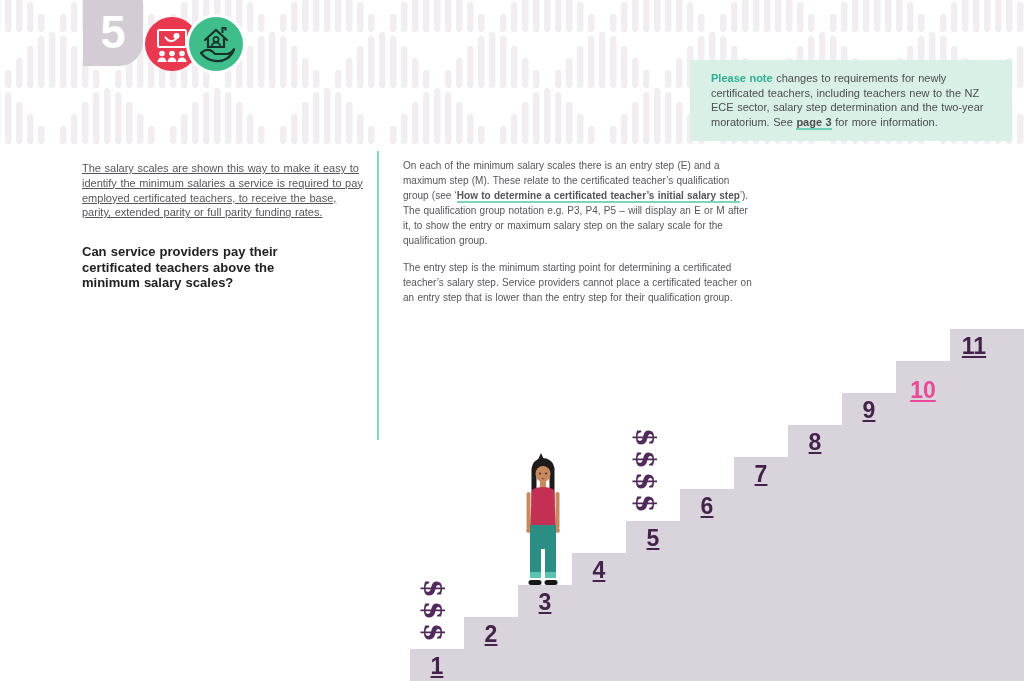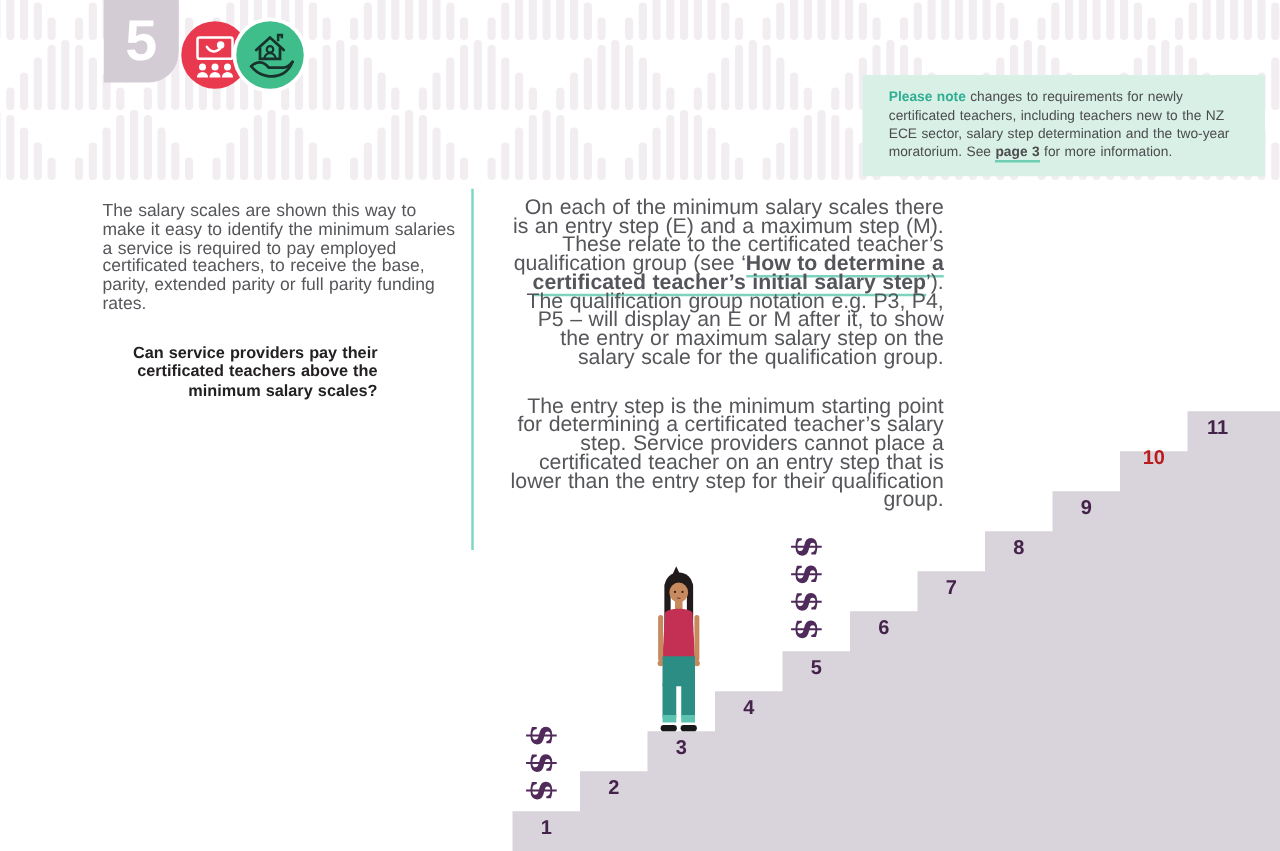--- a/index.html
+++ b/index.html
@@ -28,38 +28,38 @@
     font-size:11px;line-height:14.6px;color:#4b4c4e;word-spacing:0.5px;
   }
   .note .lead{font-weight:bold;color:#2fae92;}
   .note .pg-link{font-weight:bold;color:#4b4c4e;border-bottom:2px solid #6fcdb4;cursor:pointer;}
   
   .left-col{position:absolute;left:82px;top:151px;width:285px;}
   .q-head{
     margin:0;width:220px;font-size:13px;line-height:15.5px;font-weight:bold;color:#232021;
     word-spacing:0.5px;
   }
-  .q-head.second{margin-top:24px;text-align:right;}
-  .answer{margin:10px 0 0 0;font-size:14px;line-height:14.8px;color:#55565a;word-spacing:0.5px;}
+  .q-head.second{margin-top:24px;}
+  .answer{margin:10px 0 0 0;font-size:11px;line-height:14.8px;color:#55565a;word-spacing:0.5px;text-decoration:underline;}
   
   .divider{position:absolute;left:377px;top:151px;width:2px;height:289px;background:#7fd7c2;}
   
   .main-col{position:absolute;left:403px;top:144px;width:352px;}
   .sec-head{
     margin:0;width:240px;font-family:"DejaVu Serif","Liberation Serif",serif;
     font-size:20px;line-height:22px;font-weight:bold;color:#5e2b4f;letter-spacing:0.2px;
   }
-  .para{margin:14px 0 0 0;font-size:17px;line-height:15px;color:#55565a;word-spacing:0.5px;text-align:right;}
-  .para + .para{margin-top:24px;}
+  .para{margin:14px 0 0 0;font-size:10px;line-height:15px;color:#55565a;word-spacing:0.5px;}
+  .para + .para{margin-top:12px;}
   .doc-link{font-weight:bold;color:#54555a;border-bottom:2px solid #7ed3bd;cursor:pointer;}
   
   #stairs-svg{position:absolute;left:0;top:0;width:1024px;height:681px;}
   .step-num{
     position:absolute;transform:translateX(-50%);
-    font-size:16px;font-weight:bold;color:#44234a;line-height:1;
+    font-size:23px;font-weight:bold;color:#44234a;line-height:1;text-decoration:underline;
   }
   .dollar-stack{position:absolute;display:flex;flex-direction:column;gap:1px;}
   .dollar{
     display:flex;align-items:center;justify-content:center;width:32px;height:21px;
     font-family:"DejaVu Serif","Liberation Serif",serif;font-weight:bold;font-size:27px;
     color:#4f2a5a;transform:rotate(90deg);line-height:1;
   }
   .figure{position:absolute;left:512px;top:452px;width:62px;height:135px;}
 </style>
 </head>
@@ -346,21 +346,21 @@
   <div id="stairs-labels">
       <div class="step-num" style="left: 437px; top: 655px; color: rgb(68, 35, 74);">1</div>
       <div class="step-num" style="left: 491px; top: 623px; color: rgb(68, 35, 74);">2</div>
       <div class="step-num" style="left: 545px; top: 591px; color: rgb(68, 35, 74);">3</div>
       <div class="step-num" style="left: 599px; top: 559px; color: rgb(68, 35, 74);">4</div>
       <div class="step-num" style="left: 653px; top: 527px; color: rgb(68, 35, 74);">5</div>
       <div class="step-num" style="left: 707px; top: 495px; color: rgb(68, 35, 74);">6</div>
       <div class="step-num" style="left: 761px; top: 463px; color: rgb(68, 35, 74);">7</div>
       <div class="step-num" style="left: 815px; top: 431px; color: rgb(68, 35, 74);">8</div>
       <div class="step-num" style="left: 869px; top: 399px; color: rgb(68, 35, 74);">9</div>
-      <div class="step-num" style="left: 923px; top: 359px; color: #b91c1c; text-align: center;">10</div>
+      <div class="step-num" style="left: 923px; top: 379px; color: #ec4899; text-align: center;">10</div>
       <div class="step-num" style="left: 974px; top: 335px; color: rgb(68, 35, 74);">11</div>
     </div>
 
   <div class="dollar-stack" id="dollar-stack-0" style="left:417px;top:578px;">
       <span class="dollar" style="color: rgb(79, 42, 90);">$</span>
       <span class="dollar" style="color: rgb(79, 42, 90);">$</span>
       <span class="dollar" style="color: rgb(79, 42, 90);">$</span>
     </div>
   <div class="dollar-stack" id="dollar-stack-1" style="left:629px;top:427px;">
       <span class="dollar" style="color: rgb(79, 42, 90);">$</span>

